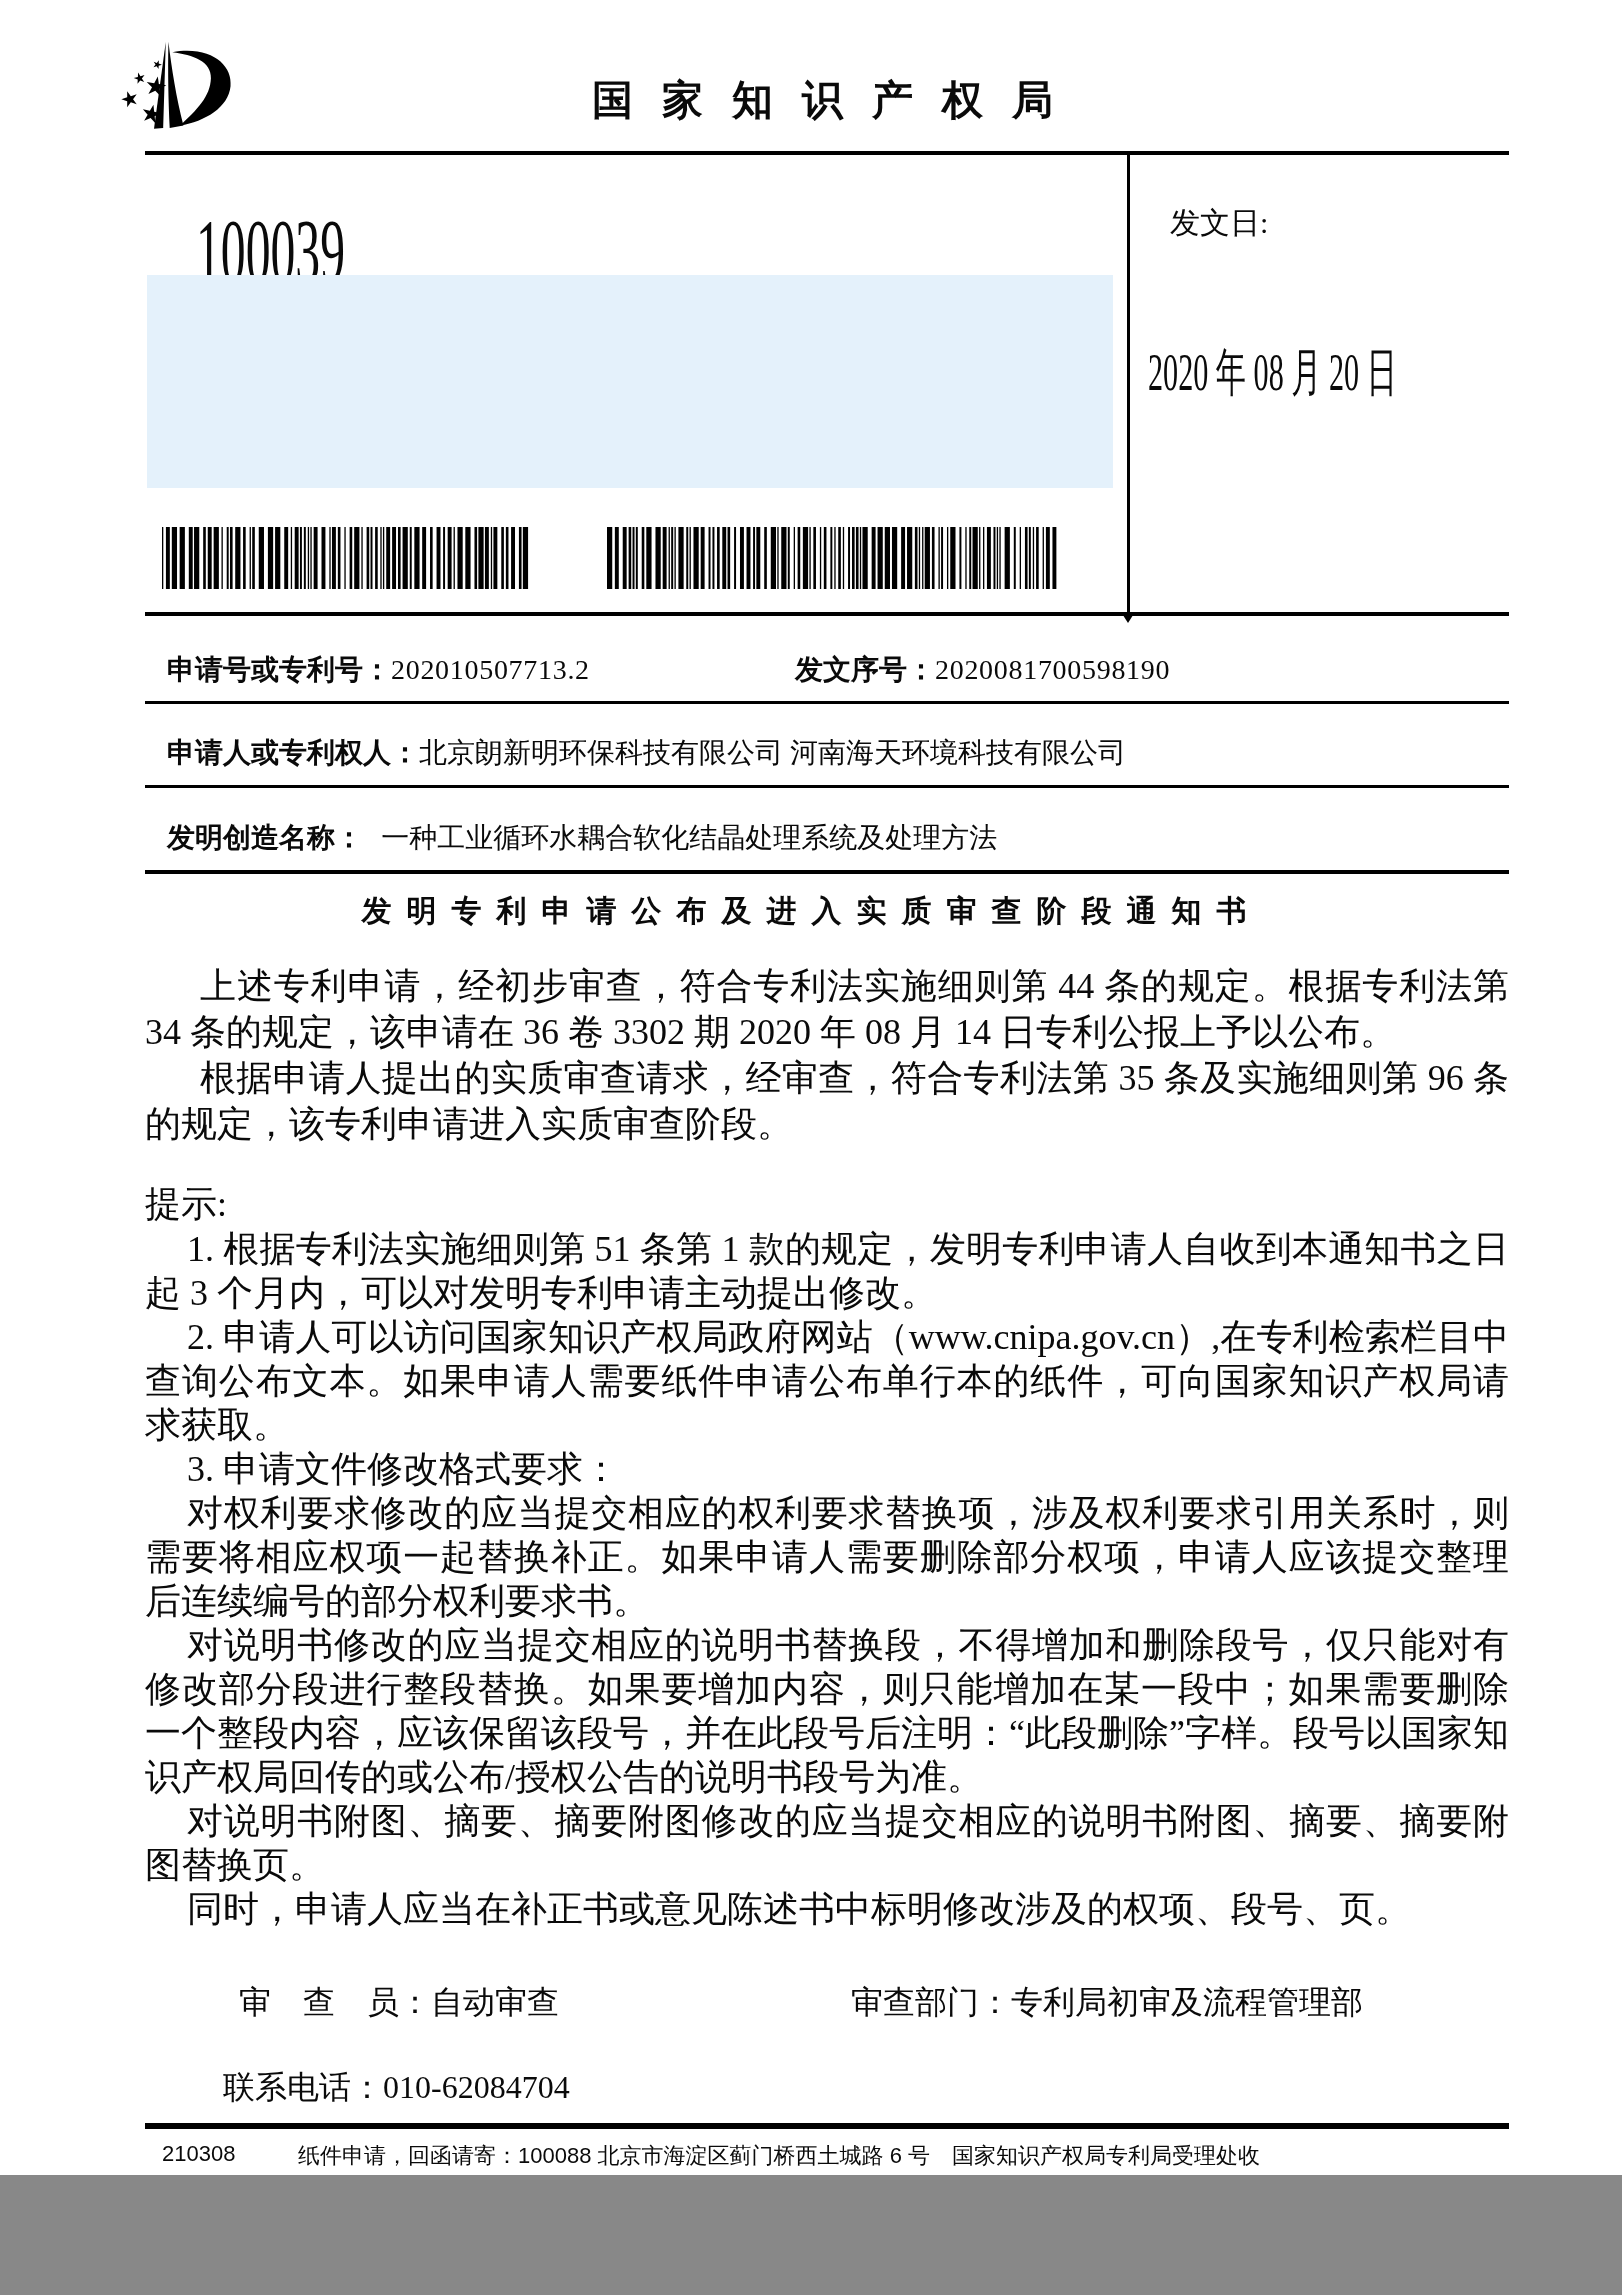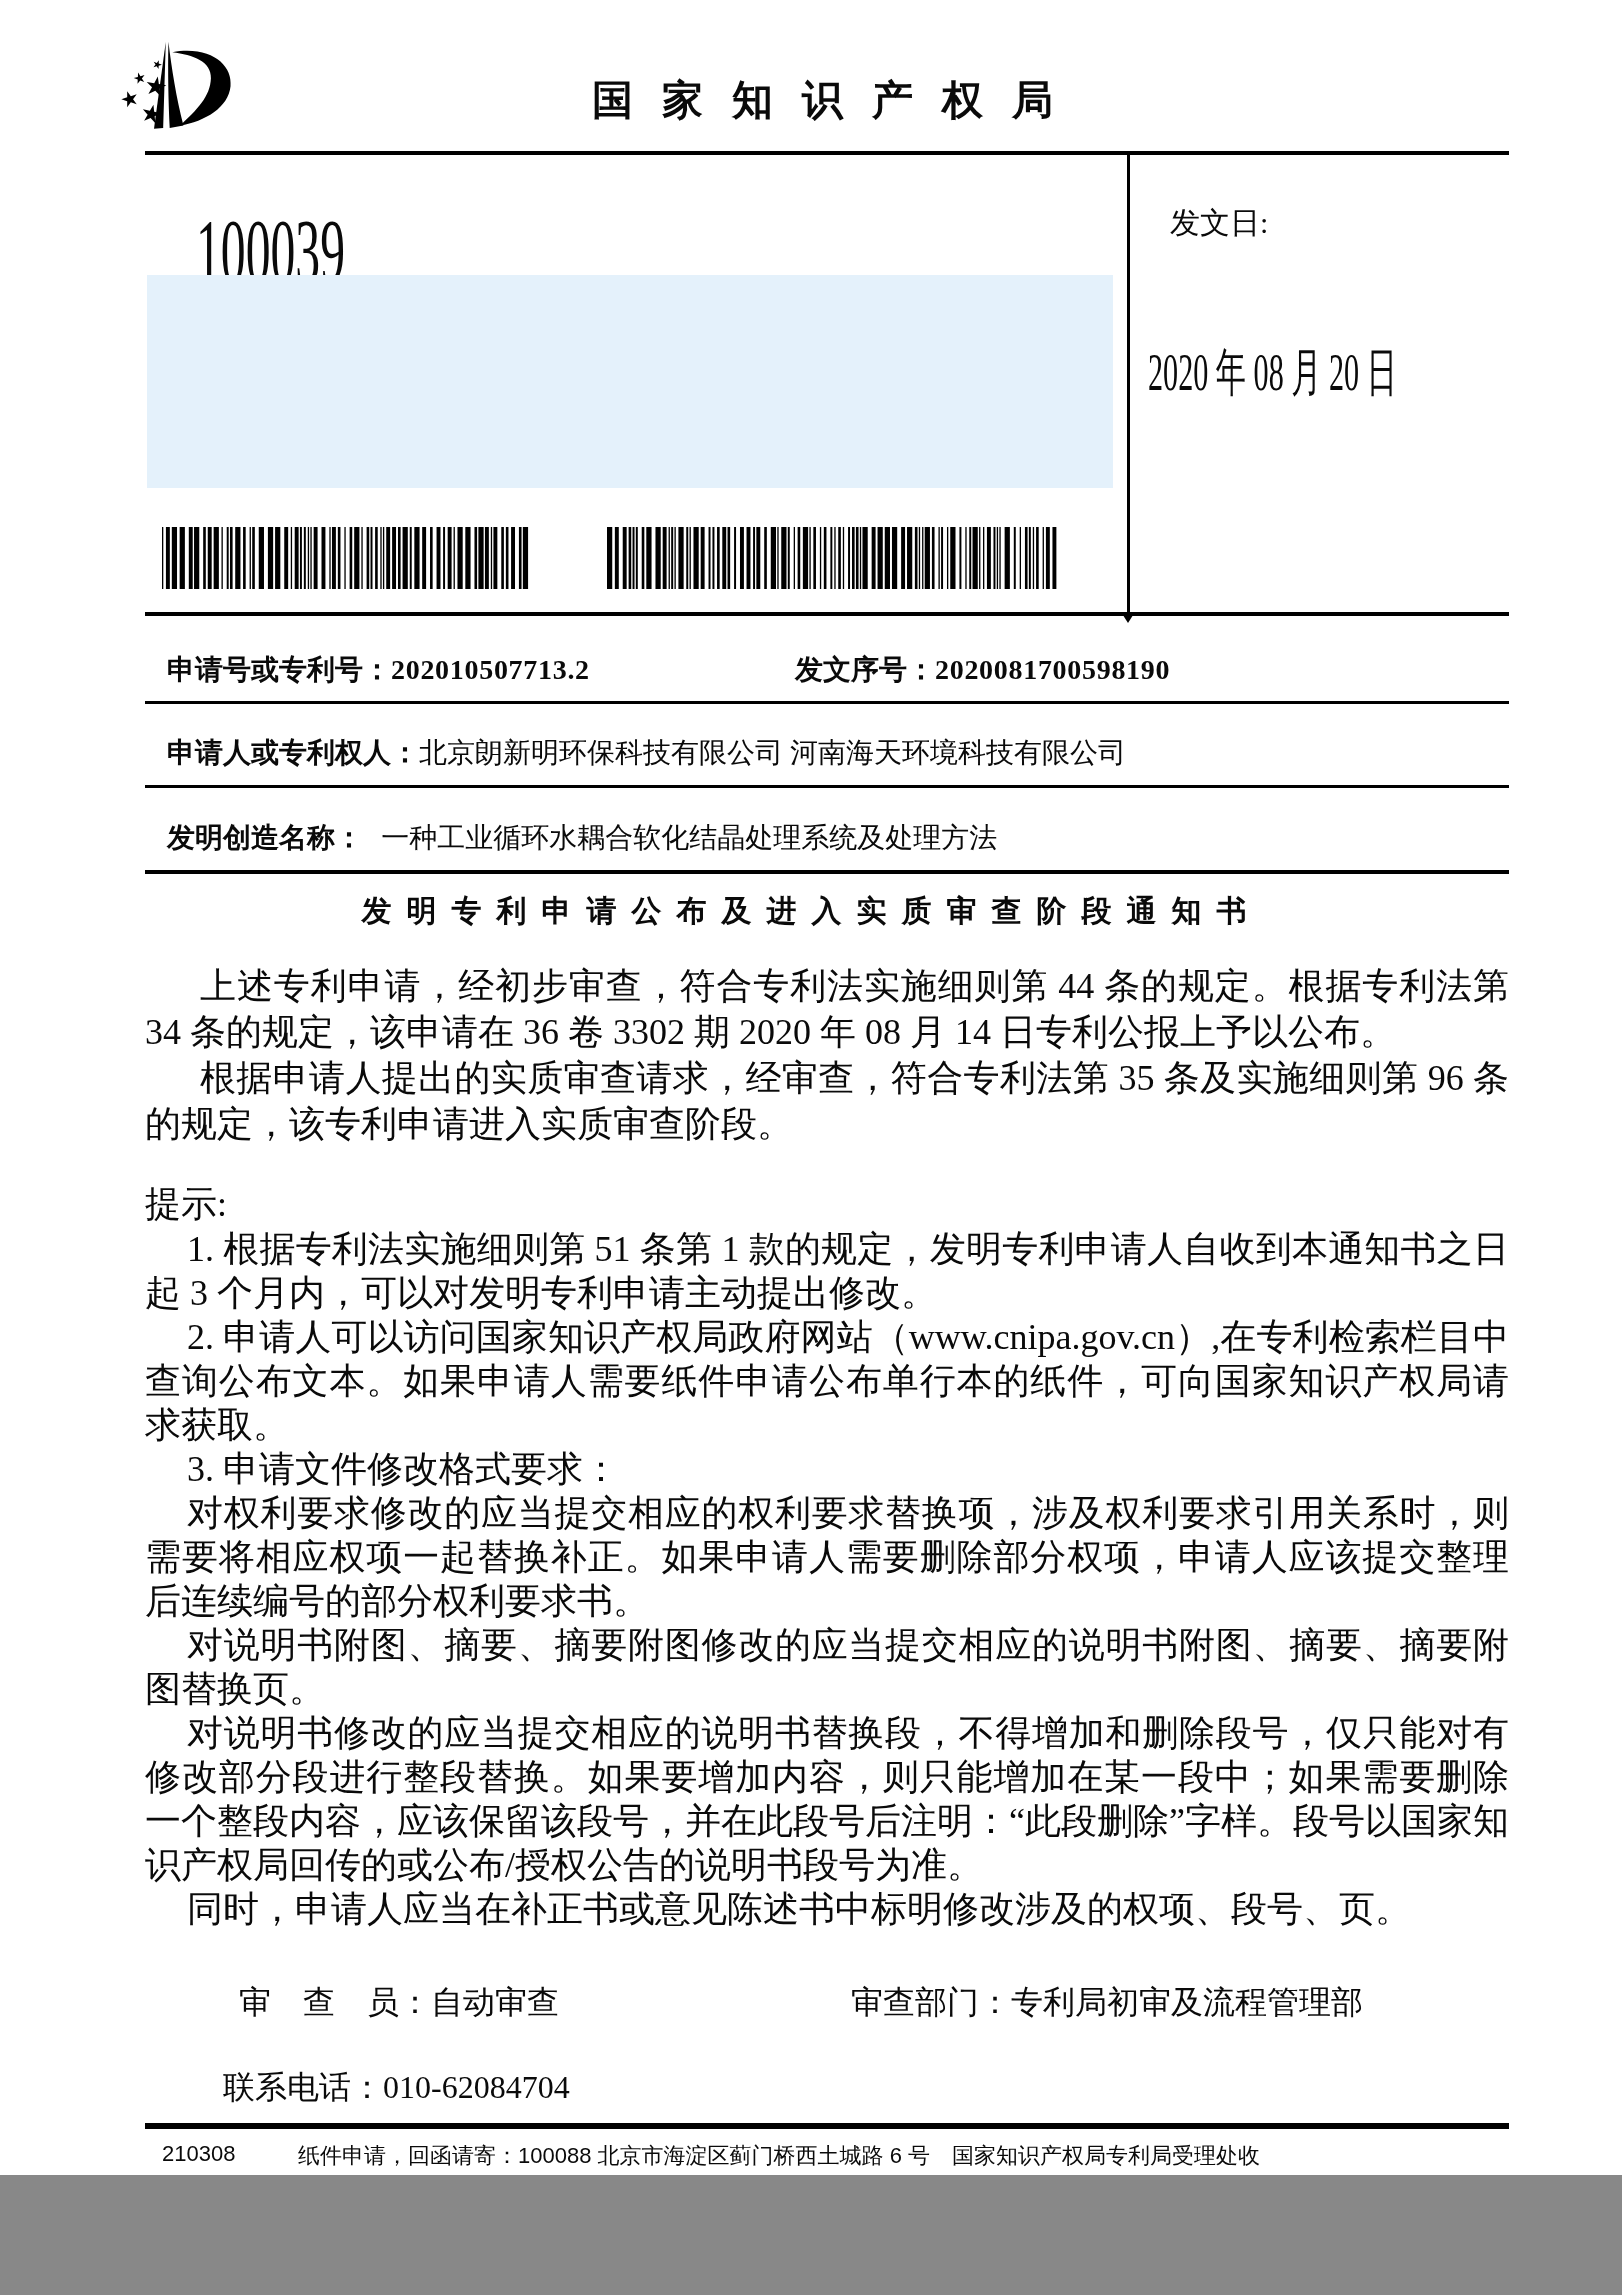--- a/index.html
+++ b/index.html
@@ -49,21 +49,21 @@
   .rule.r-footer{top:2123px;height:5.9px;}
   .vline{position:absolute;left:1127px;top:151px;width:3.3px;height:465px;background:#000;}
   .v-arrow{
     position:absolute;left:1121px;top:612px;width:0;height:0;
     border-left:7.2px solid transparent;border-right:7.2px solid transparent;
     border-top:11.8px solid #000;
   }
   
   .info-row{position:absolute;font-size:28px;white-space:nowrap;}
   .info-row .lbl{font-family:"Liberation Sans","DejaVu Sans",sans-serif;font-weight:bold;}
-  .info-row .num{font-weight:bold;letter-spacing:0.7px;}
+  .info-row .num{font-weight:normal;letter-spacing:0.7px;}
   .row1a{left:167px;top:651px;}
   .row1b{left:795px;top:651px;}
   .row2{left:167px;top:734px;}
   .row3{left:167px;top:819px;}
   .row3 .val{margin-left:18.3px;}
   
   .doc-title{
     position:absolute;left:0;right:0;top:891px;
     text-align:center;font-size:30px;font-weight:bold;letter-spacing:15px;white-space:nowrap;
   }
@@ -307,22 +307,22 @@
 
   <div class="body-block">
     <p>上述专利申请，经初步审查，符合专利法实施细则第 44 条的规定。根据专利法第 34 条的规定，该申请在 36 卷 3302 期 2020 年 08 月 14 日专利公报上予以公布。</p>
     <p>根据申请人提出的实质审查请求，经审查，符合专利法第 35 条及实施细则第 96 条的规定，该专利申请进入实质审查阶段。</p>
     <p class="hint-head">提示:</p>
     <div class="hints">
       <p>1. 根据专利法实施细则第 51 条第 1 款的规定，发明专利申请人自收到本通知书之日起 3 个月内，可以对发明专利申请主动提出修改。</p>
       <p>2.  申请人可以访问国家知识产权局政府网站（www.cnipa.gov.cn）,在专利检索栏目中查询公布文本。如果申请人需要纸件申请公布单行本的纸件，可向国家知识产权局请求获取。</p>
       <p>3. 申请文件修改格式要求：</p>
       <p>对权利要求修改的应当提交相应的权利要求替换项，涉及权利要求引用关系时，则需要将相应权项一起替换补正。如果申请人需要删除部分权项，申请人应该提交整理后连续编号的部分权利要求书。</p>
+      <p>对说明书修改的应当提交相应的说明书替换段，不得增加和删除段号，仅只能对有修改部分段进行整段替换。如果要增加内容，则只能增加在某一段中；如果需要删除一个整段内容，应该保留该段号，并在此段号后注明：“此段删除”字样。段号以国家知识产权局回传的或公布/授权公告的说明书段号为准。</p>
       <p>对说明书附图、摘要、摘要附图修改的应当提交相应的说明书附图、摘要、摘要附图替换页。</p>
-      <p>对说明书修改的应当提交相应的说明书替换段，不得增加和删除段号，仅只能对有修改部分段进行整段替换。如果要增加内容，则只能增加在某一段中；如果需要删除一个整段内容，应该保留该段号，并在此段号后注明：“此段删除”字样。段号以国家知识产权局回传的或公布/授权公告的说明书段号为准。</p>
       <p>同时，申请人应当在补正书或意见陈述书中标明修改涉及的权项、段号、页。</p>
     </div>
   </div>
 
   <div class="signoff examiner">
     <span>审　查　员：</span><span>自动审查</span>
   </div>
   <div class="signoff department">
     <span>审查部门：</span><span>专利局初审及流程管理部</span>
   </div>

